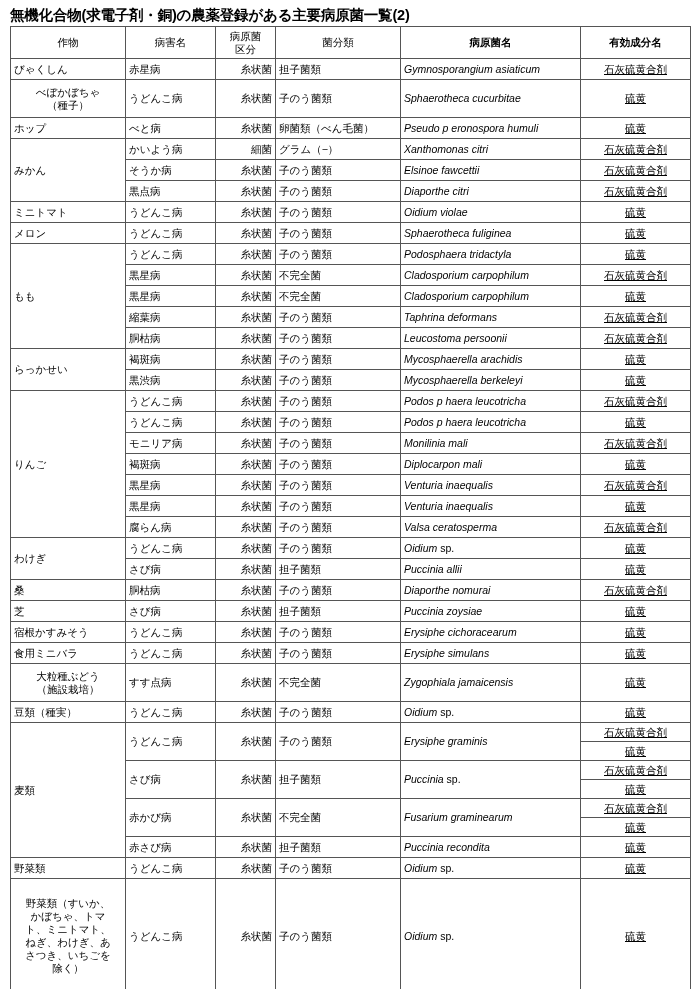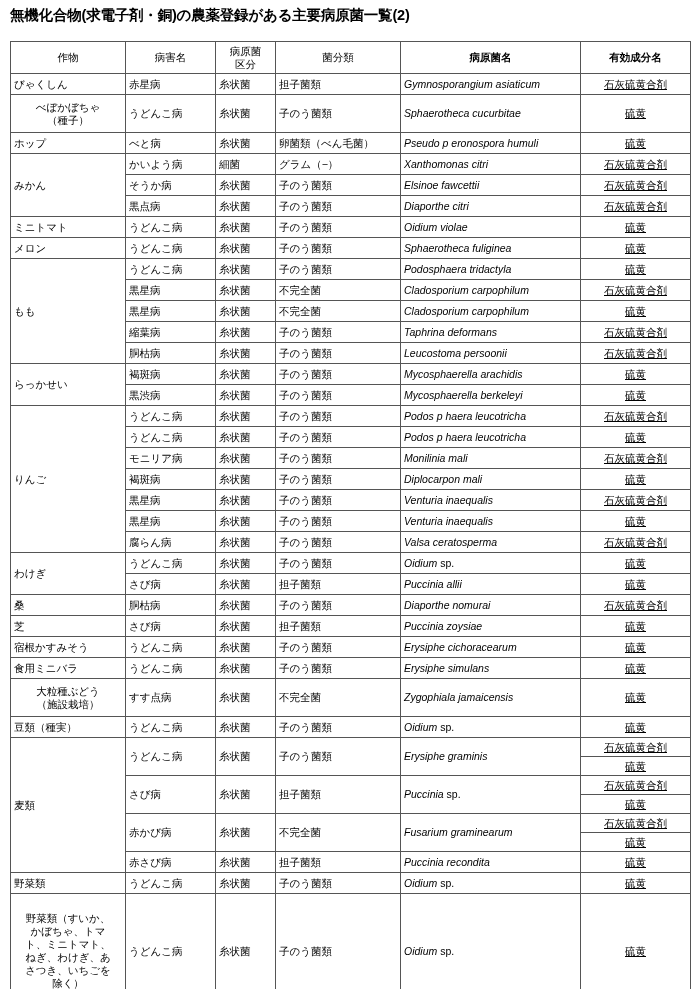--- a/index.html
+++ b/index.html
@@ -20,21 +20,21 @@
     width: 700px;
     height: 989px;
     box-sizing: border-box;
     padding: 5px 10px 0 10px;
   }
   .doc-title {
     font-size: 14.5px;
     font-weight: bold;
     letter-spacing: -0.2px;
     line-height: 20px;
-    margin: 0 0 16px 0;
+    margin: 0 0 1px 0;
     white-space: nowrap;
   }
   table.main-table {
     border-collapse: collapse;
     table-layout: fixed;
     width: 680px;
     border: 1.3px solid #3a3a3a;
   }
   table.main-table td,
   table.main-table th {
@@ -58,21 +58,21 @@
   
   col.c-crop     { width: 115px; }
   col.c-disease  { width: 90px;  }
   col.c-category { width: 60px;  }
   col.c-class    { width: 125px; }
   col.c-pathogen { width: 180px; }
   col.c-active   { width: 110px; }
 
   td.crop      { text-align: left; }
   td.disease   { }
-  td.category  { text-align: left; }
+  td.category  { text-align: right; }
   td.klass     { text-align: left; padding-left: 6px; }
   td.pathogen  { text-align: left; padding-left: 6px; font-style: italic; }
   td.active    { text-align: center; padding-left: 6px; text-decoration: underline; }
 
   td.pathogen .sp {
     font-style: normal;
   }
   tr.r-std td { height: 21px; }
   tr.r-two td { height: 38px; }
   tr.r-sub td { height: 19px; }

